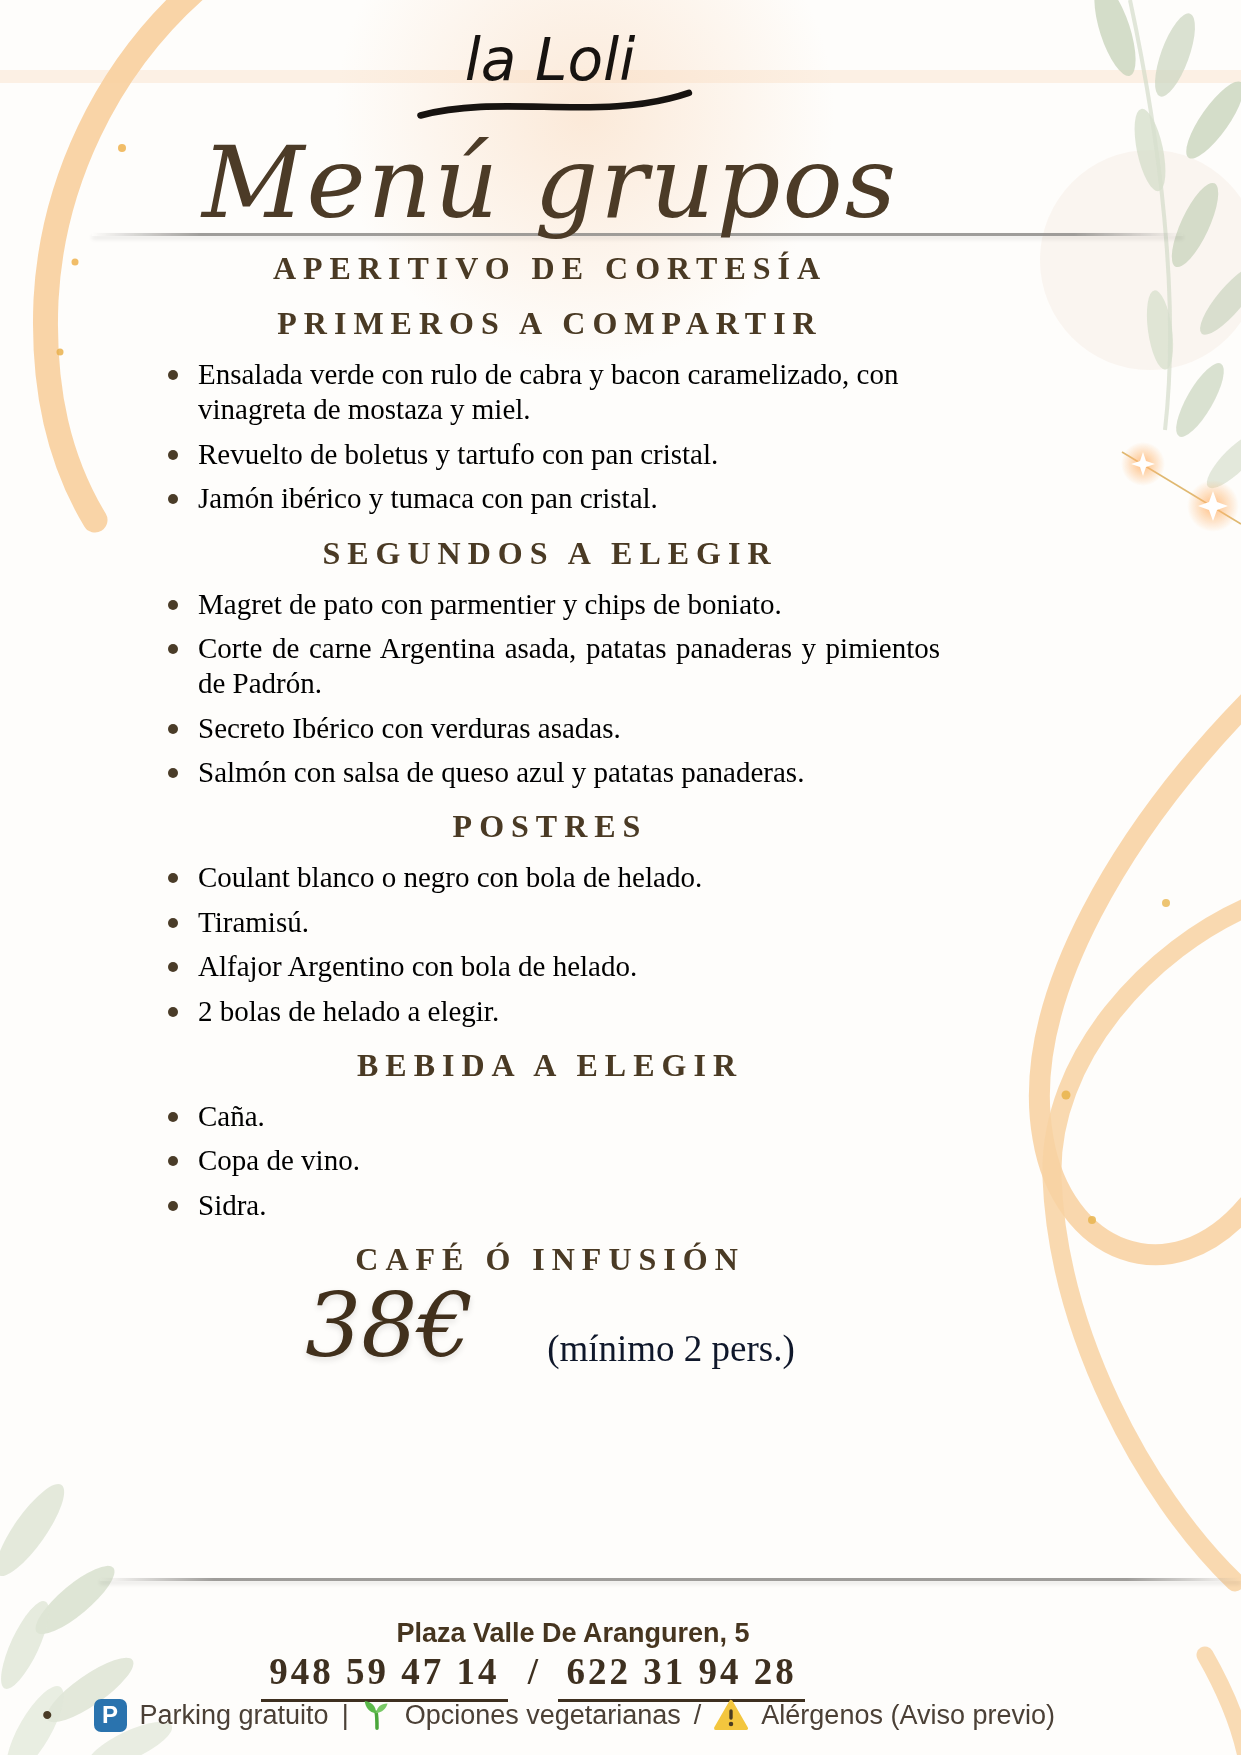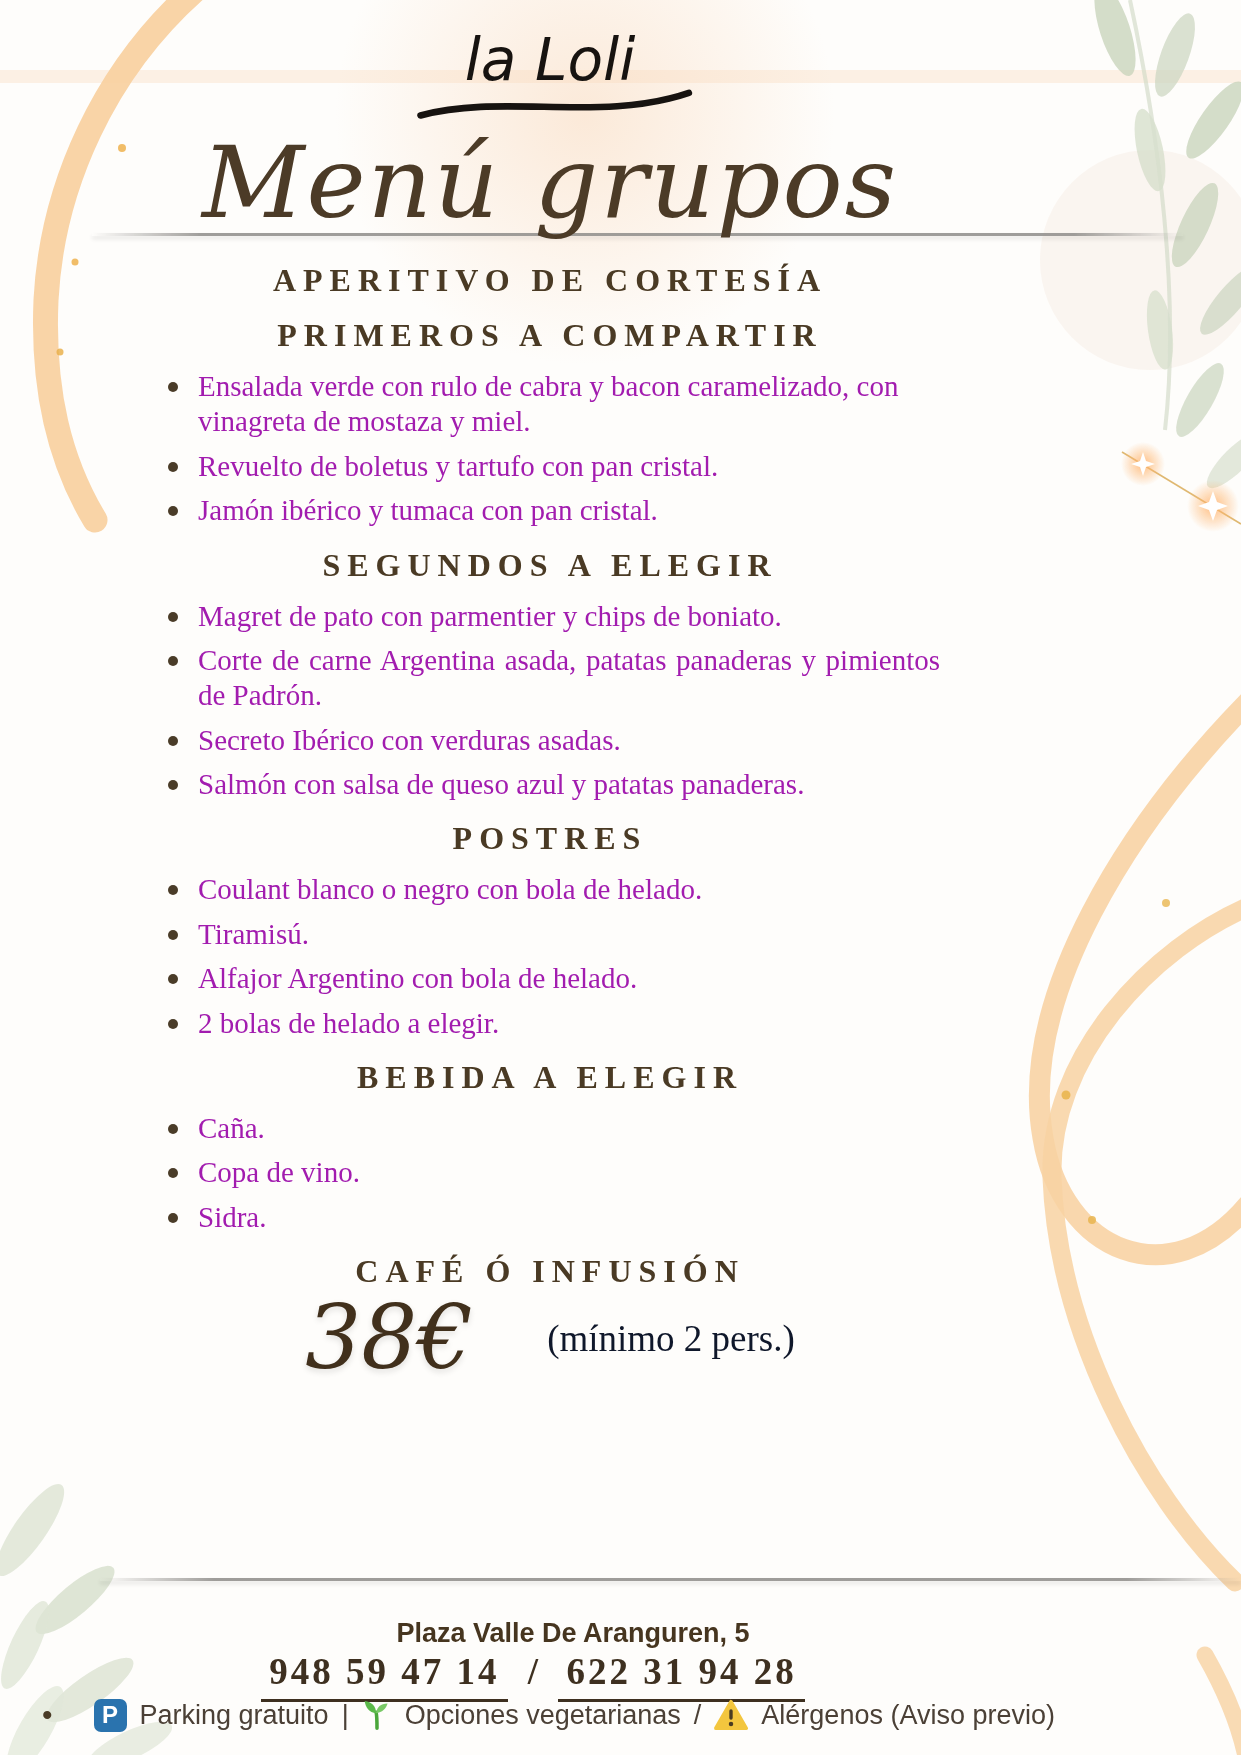--- a/index.html
+++ b/index.html
@@ -28,35 +28,35 @@
     font-family:"DejaVu Serif","Liberation Serif",serif;
     font-style:italic; font-weight:normal;
     font-size:100px; color:#4c3b27; letter-spacing:2px;
   }
 
   .sec-heading {
     margin:18px 0 4px; text-align:center;
     font-family:"Liberation Serif",serif; font-weight:bold;
     font-size:32px; letter-spacing:7px; color:#4a3a24;
   }
-  .sec-heading.first { margin-top:28px; }
+  .sec-heading.first { margin-top:16px; }
 
   ul.items { list-style:none; margin:0; padding:2px 0 0 38px; }
   ul.items li {
     position:relative; font-size:29px; line-height:1.22;
-    color:#a21caf; margin:9px 0;
+    color:#000000; margin:9px 0;
   }
   ul.items li::before {
     content:""; position:absolute; left:-30px; top:13px;
     width:10px; height:10px; border-radius:50%; background:#4a3c28;
   }
   ul.items li.justify { text-align:justify; }
 
   .price-row {
-    display:flex; align-items:center; justify-content:center;
+    display:flex; align-items:flex-end; justify-content:center;
     gap:74px; margin-top:2px;
   }
   .price {
     font-family:"DejaVu Serif","Liberation Serif",serif; font-style:italic;
     font-size:88px; color:#41301c; line-height:1;
     text-shadow:0 3px 6px rgba(0,0,0,.12);
   }
   .price-note { font-size:37px; color:#0f172a; }
 
   .address {

